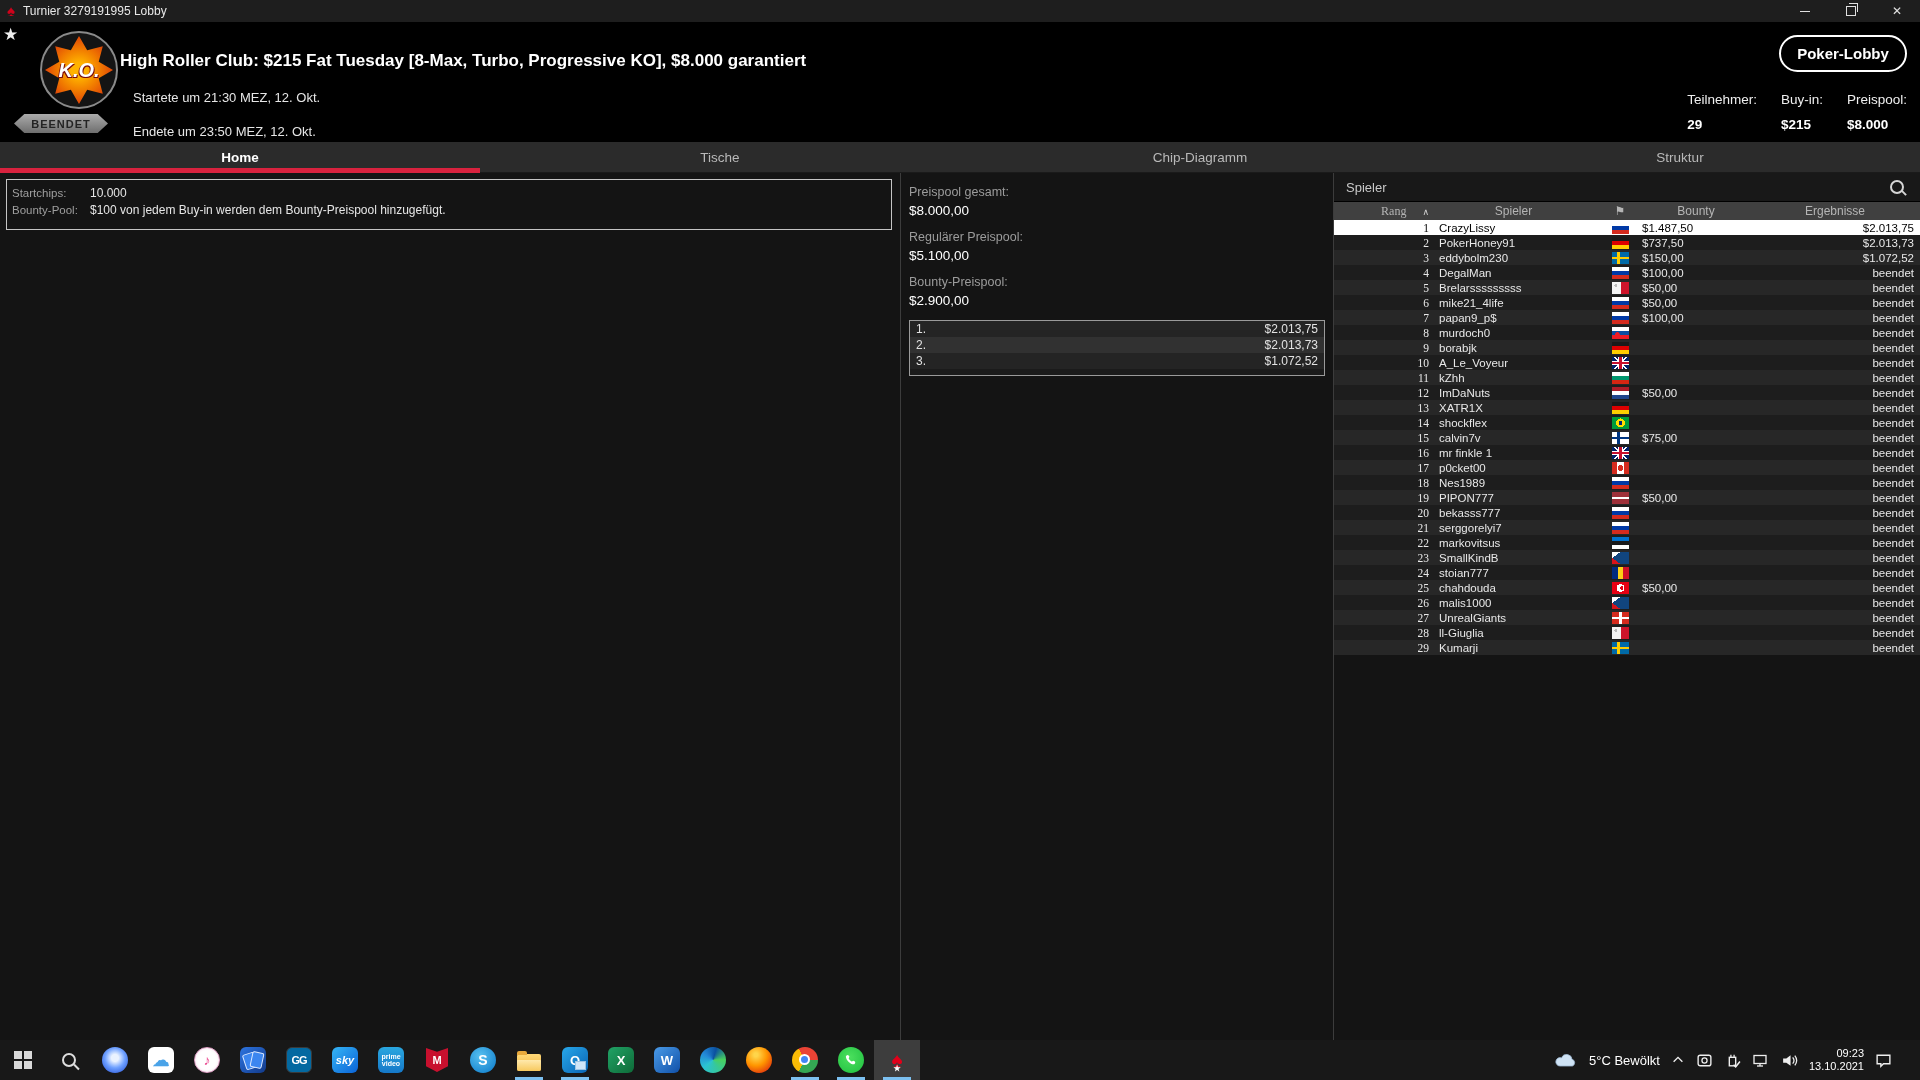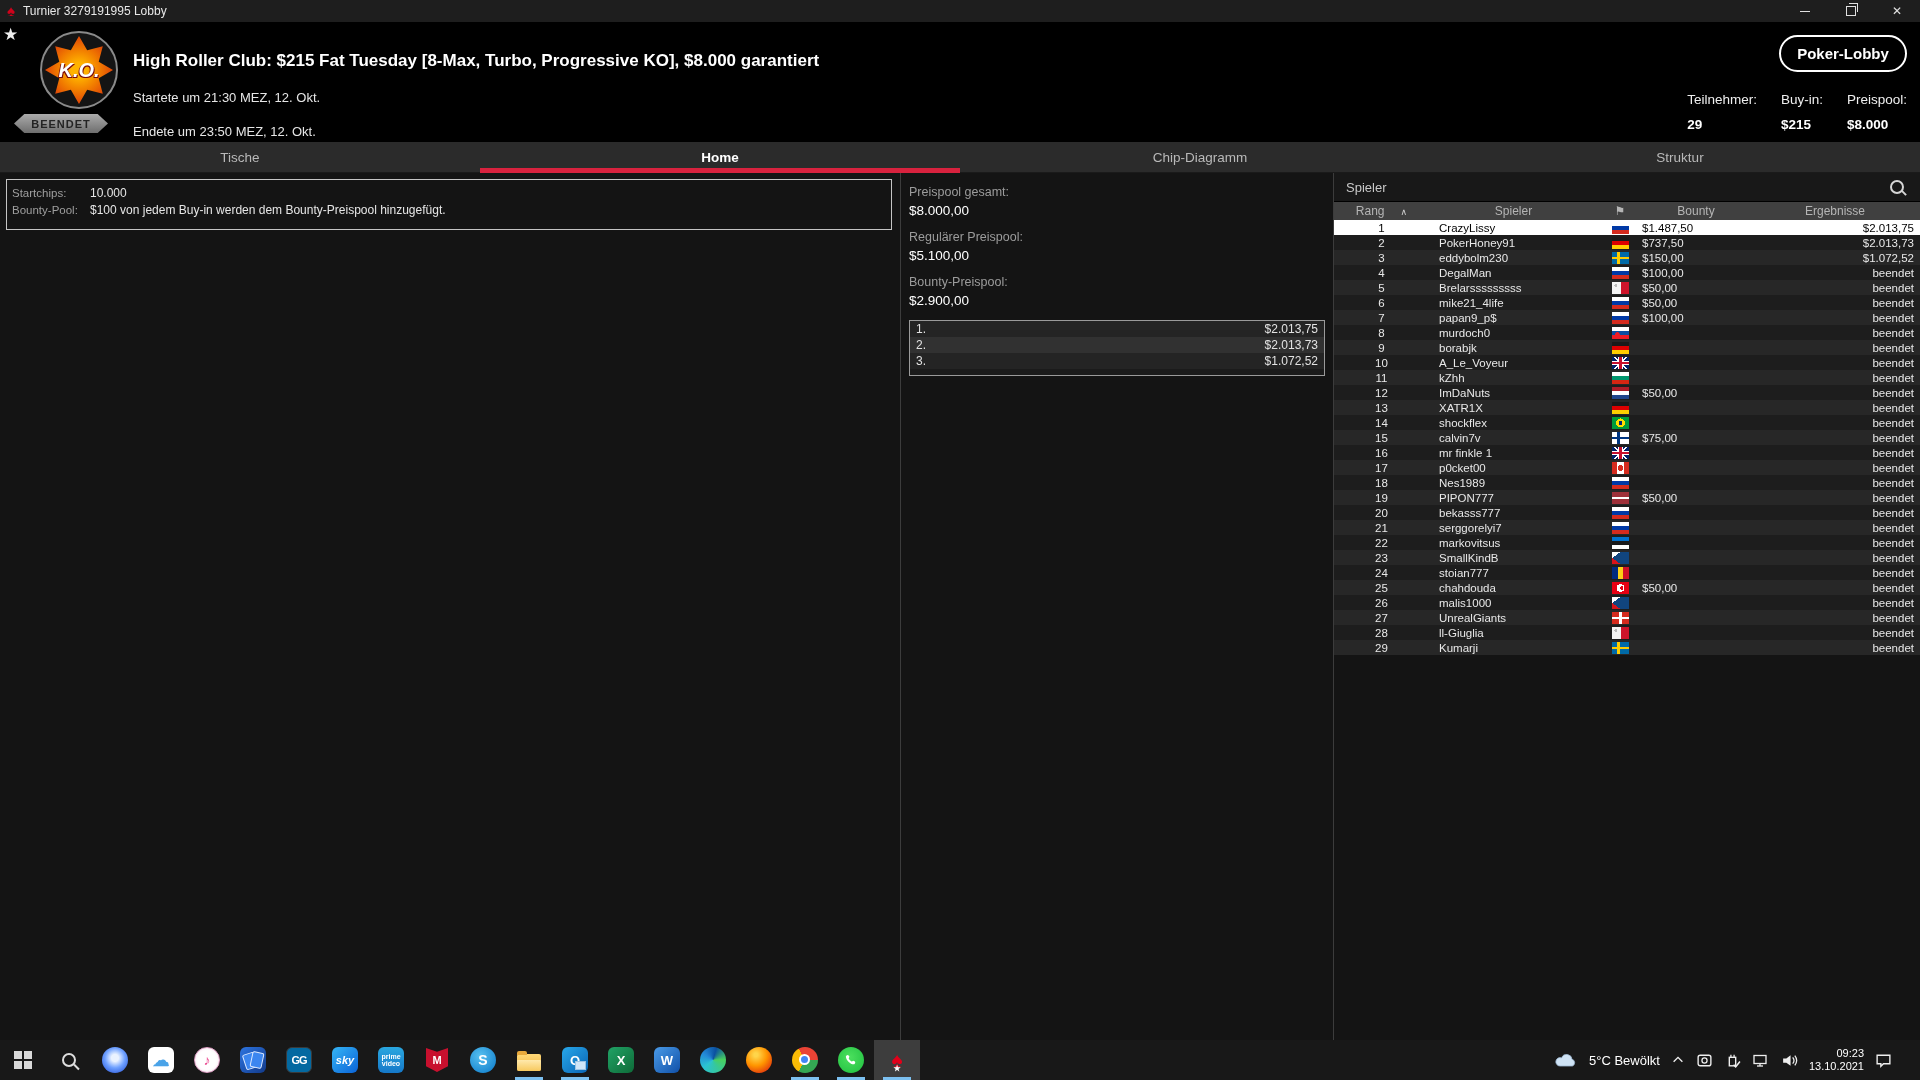--- a/index.html
+++ b/index.html
@@ -23,21 +23,21 @@
   .ko-logo{position:absolute;left:40px;top:9px;width:74px;height:74px;border-radius:50%;
     background:#141414;border:2px solid #8a8a8a;overflow:hidden;}
   .ko-burst{position:absolute;inset:3px;background:radial-gradient(circle,#ffb300 15%,#f07800 45%,#d8320a 80%);
     clip-path:polygon(100% 50%,79% 62%,85% 85%,62% 79%,50% 100%,38% 79%,15% 85%,21% 62%,0% 50%,21% 38%,15% 15%,38% 21%,50% 0%,62% 21%,85% 15%,79% 38%);}
   .ko-text{position:absolute;inset:0;display:flex;align-items:center;justify-content:center;
     color:#fff;font-weight:bold;font-style:italic;font-size:20px;text-shadow:1px 1px 0 #7a0c0c,-1px 1px 0 #7a0c0c;}
   .status-ribbon{position:absolute;left:14px;top:92px;width:94px;height:19px;
     clip-path:polygon(0 50%,11% 0,89% 0,100% 50%,89% 100%,11% 100%);
     background:linear-gradient(180deg,#ababab,#6e6e6e);color:#242424;font-weight:bold;font-size:11px;
     letter-spacing:1px;display:flex;align-items:center;justify-content:center;}
-  .t-title{position:absolute;left:133px;top:29px;font-size:17px;font-weight:bold;color:#fff;}
+  .t-title{position:absolute;left:120px;top:29px;font-size:17px;font-weight:bold;color:#fff;}
   .t-start{position:absolute;left:133px;top:68px;font-size:13px;color:#e6e6e6;}
   .t-end{position:absolute;left:133px;top:102px;font-size:13px;color:#e6e6e6;}
   .lobby-btn{position:absolute;right:13px;top:13px;width:128px;height:37px;border:2px solid #fff;
     border-radius:19px;background:transparent;color:#fff;font-size:15px;font-weight:bold;
     display:flex;align-items:center;justify-content:center;font-family:"Liberation Sans",sans-serif;}
   .h-stats{position:absolute;right:13px;top:70px;display:flex;gap:24px;}
   .h-stat{display:flex;flex-direction:column;gap:10px;}
   .h-stat .lb{color:#efefef;font-size:13.5px;}
   .h-stat .vl{color:#fff;font-size:13.5px;font-weight:bold;}
 
@@ -72,21 +72,21 @@
 
   .col-right{flex:1;display:flex;flex-direction:column;box-sizing:border-box;}
   .search-bar{height:28px;display:flex;align-items:center;padding:0 10px;background:#181818;border-bottom:1px solid #000;}
   .search-input{flex:1;background:transparent;border:none;outline:none;color:#ccc;font-size:13px;
     font-family:"Liberation Sans",sans-serif;}
   .search-input::placeholder{color:#c9c9c9;opacity:1;}
   .search-icon{width:10px;height:10px;border:2px solid #d6d6d6;border-radius:50%;position:relative;margin-right:6px;}
   .search-icon::after{content:"";position:absolute;width:6px;height:2px;background:#d6d6d6;
     transform:rotate(45deg);left:9px;top:10px;}
   .table-header{height:18px;background:#404040;display:flex;align-items:center;font-size:12px;color:#b5b5b5;}
-  .c-rank{width:95px;text-align:center;}
+  .c-rank{width:95px;text-align:right;font-family:Liberation Serif, serif;}
   .c-name{flex:1;padding-left:10px;box-sizing:border-box;white-space:nowrap;overflow:hidden;}
   .c-flag{width:44px;display:flex;justify-content:center;align-items:center;}
   .c-bounty{width:108px;text-align:left;padding-right:4px;box-sizing:border-box;}
   .c-result{width:170px;text-align:right;padding-right:6px;box-sizing:border-box;}
   .table-header .c-name,.table-header .c-bounty,.table-header .c-result{text-align:center;padding:0;}
   .sort-caret{font-size:9px;margin-left:16px;color:#cfcfcf;}
   .flag-glyph{font-size:12px;color:#b5b5b5;}
   .prow{height:15px;display:flex;align-items:center;font-size:11.5px;color:#e8e8e8;}
   .prow.odd{background:#272727;}
   .prow.even{background:#1d1d1d;}
@@ -181,22 +181,22 @@
           <span class="vl">$215</span>
         </div>
         <div class="h-stat">
           <span class="lb">Preispool:</span>
           <span class="vl">$8.000</span>
         </div>
       </div>
   </div>
 
   <div class="tabbar" id="tabbar">
+      <div class="tab active">Home</div>
       <div class="tab">Tische</div>
-      <div class="tab active">Home</div>
       <div class="tab">Chip-Diagramm</div>
       <div class="tab">Struktur</div>
     </div>
 
   <div class="content">
     <div class="col-left">
       <div class="info-box" id="info-box">
           <div class="info-row">
             <span class="info-label">Startchips:</span>
             <span class="info-value">10.000</span>

